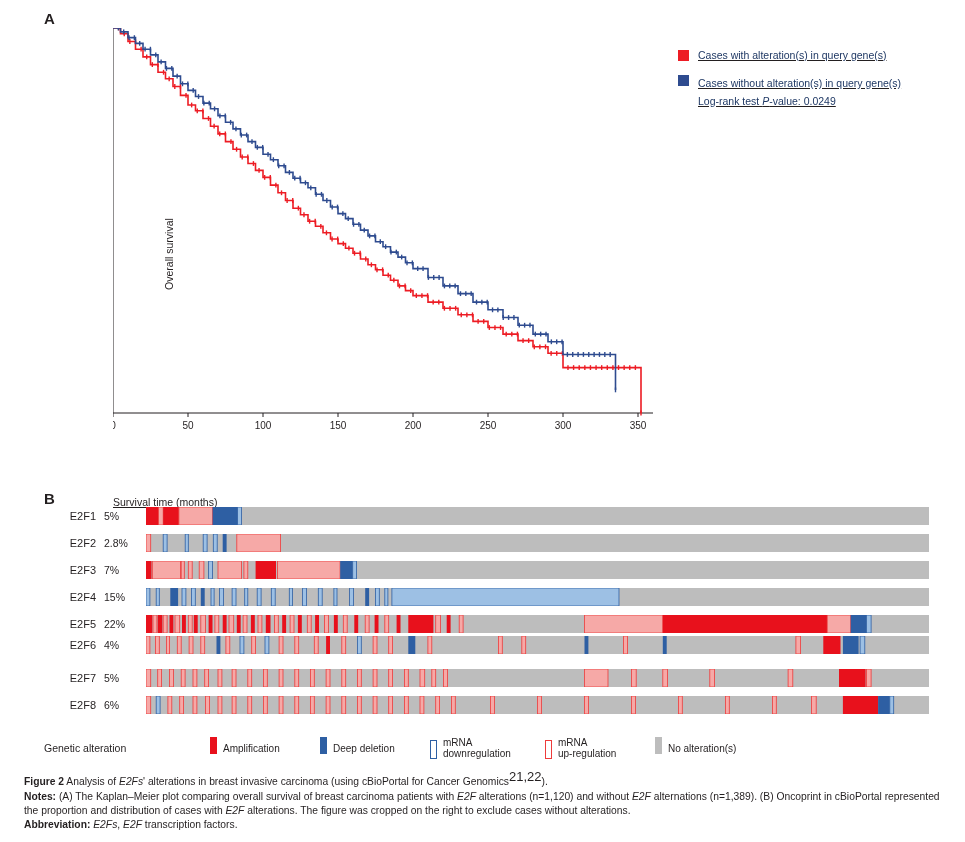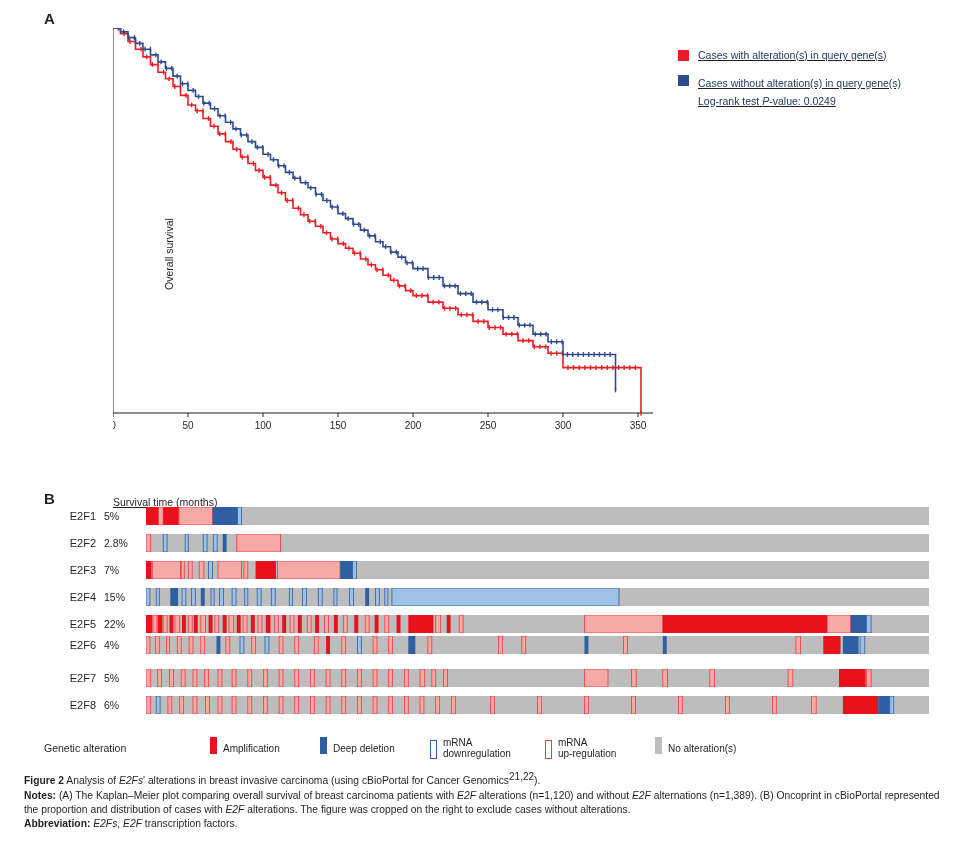--- a/index.html
+++ b/index.html
@@ -171,21 +171,21 @@
     position: absolute;
     left: 24px; top: 770px;
     width: 920px;
     font-size: 10.3px;
     line-height: 13.6px;
     color: #231f20;
   }
   #caption p { margin: 0 0 1px 0; }
   #caption i { font-style: italic; }
   #caption b { font-weight: bold; }
-  sup { font-size: 10px; vertical-align: super; }
+  sup { font-size: 13px; vertical-align: super; }
 </style>
 </head>
 <body>
 
 <div class="figure">
 
   <div id="km-panel">
 
     <div class="panel-letter" id="panel-a-letter">A</div>
 

